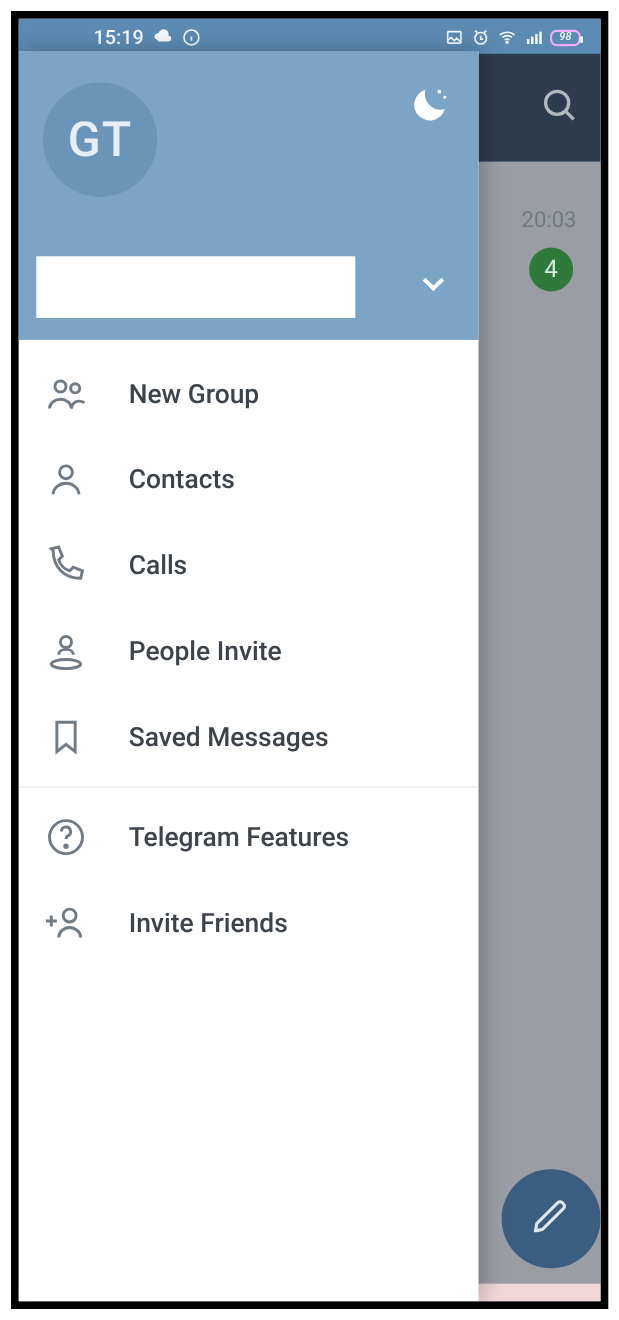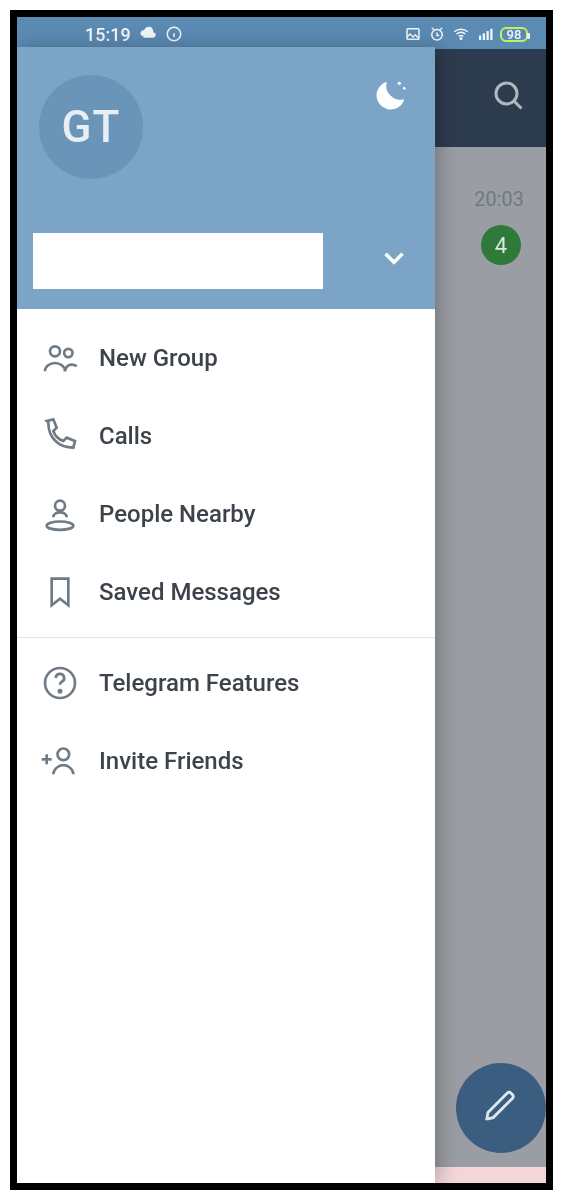--- a/index.html
+++ b/index.html
@@ -66,21 +66,21 @@
     position: absolute; top: 0; left: 0; right: 0;
     height: 32px; padding: 2px 18px 0 18px;
     background: #5b8ab3;
     color: #f2f6fa; font-size: 18px; font-weight: 500;
     display: flex; align-items: center; justify-content: space-between;
   }
   .status-left { display: flex; align-items: center; gap: 8px; padding-left: 50px;}
   .status-right { display: flex; align-items: center; gap: 6px; font-size: 16px;}
   .status-icon { display: inline-flex; }
   .status-icon svg { width: 18px; height: 18px; }
-  .batt { border: 2px solid #bef264; border-radius: 6px; width: 28px; height: 15px; position: relative; font-size: 13px; display:flex; align-items:center; justify-content:center; line-height:1;}
+  .batt { border: 2px solid #f0abfc; border-radius: 6px; width: 28px; height: 15px; position: relative; font-size: 10px; display:flex; align-items:center; justify-content:center; line-height:1;font-style:italic;}
   .batt::after { content:""; position:absolute; right:-4px; top:4px; width:3px; height:6px; background:#eef3f7; border-radius:1px;}
 
   
   .drawer {
     position: absolute; top: 30px; left: 0;
     width: 418px; bottom: 0;
     background: #fff;
     display: flex; flex-direction: column;
     box-shadow: 4px 0 18px rgba(0,0,0,.25);
   }
@@ -112,21 +112,21 @@
     color: #fff;
   }
   .expand-btn svg { width: 34px; height: 34px; }
 
   
   .menu { flex: 1; padding-top: 10px; }
   .menu-item {
     display: flex; align-items: center;
     height: 78px;
     padding-left: 20px;
-    gap: 16px;
+    gap: 34px;
     color: #3b444c;
   }
   .menu-item .icon {
     width: 46px; height: 46px;
     color: #707b85;
     display: flex; align-items: center; justify-content: center;
   }
   .menu-item .icon svg { width: 40px; height: 40px; stroke: currentColor; fill: none; stroke-width: 1.6; }
   .menu-item .label {
     font-size: 24px; font-weight: 500; color: #3c434a;
@@ -244,39 +244,48 @@
             <svg viewBox="0 0 24 24">
                 <circle cx="9" cy="8" r="3"></circle>
                 <path d="M3 20c0-3 3-5 6-5s6 2 6 5"></path>
                 <circle cx="17" cy="9" r="2.5"></circle>
                 <path d="M15 20c0-2.4 2-4 4-4s2.5.6 3 1"></path>
               </svg>
           </span>
           <span class="label">New Group</span>
         </div>
 
+        <div class="menu-item">
+          <span class="icon">
+            <svg viewBox="0 0 24 24">
+                <circle cx="12" cy="8" r="3.5"></circle>
+                <path d="M5 20c0-3.5 3.5-6 7-6s7 2.5 7 6"></path>
+              </svg>
+          </span>
+          <span class="label">Contacts</span>
+        </div>
 
         <div class="menu-item">
           <span class="icon">
             <svg viewBox="0 0 24 24">
                 <path d="M5 4c0 9 6 15 15 15l1-4-5-2-2 2c-3-1-5-3-6-6l2-2-2-5-4 1z"></path>
               </svg>
           </span>
           <span class="label">Calls</span>
         </div>
 
         <div class="menu-item">
           <span class="icon">
             <svg viewBox="0 0 24 24">
                 <circle cx="12" cy="7" r="3"></circle>
                 <path d="M8 14c0-2 2-3 4-3s4 1 4 3"></path>
                 <ellipse cx="12" cy="19" rx="8" ry="2.5"></ellipse>
               </svg>
           </span>
-          <span class="label">People Nearby</span>
+          <span class="label">People Invite</span>
         </div>
 
         <div class="menu-item">
           <span class="icon">
             <svg viewBox="0 0 24 24">
                 <path d="M7 4h10v16l-5-4-5 4V4z"></path>
               </svg>
           </span>
           <span class="label">Saved Messages</span>
         </div>

